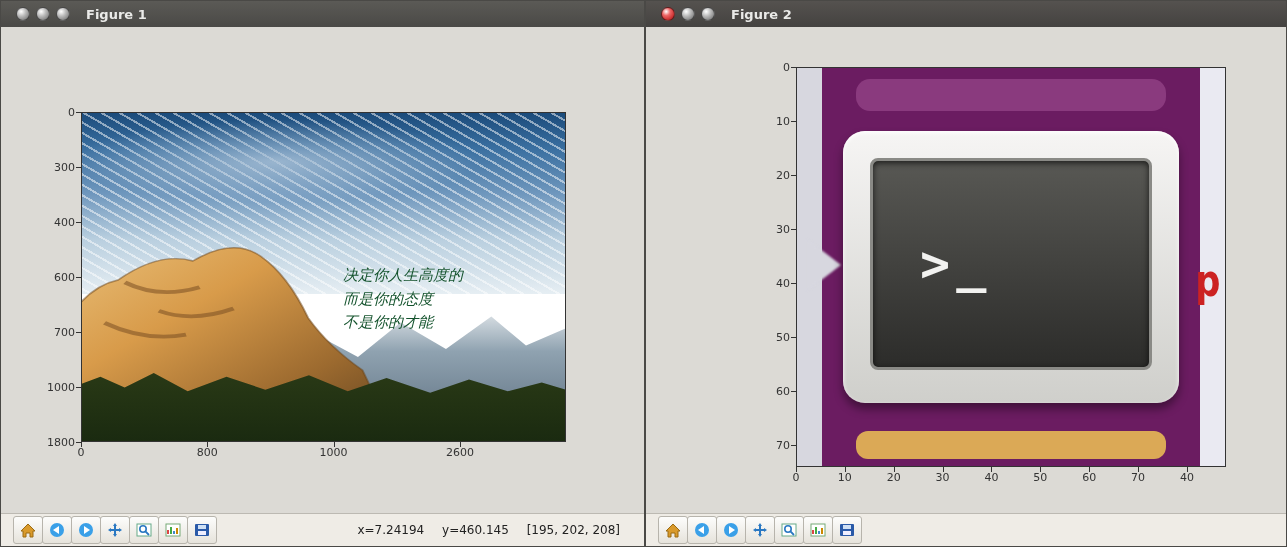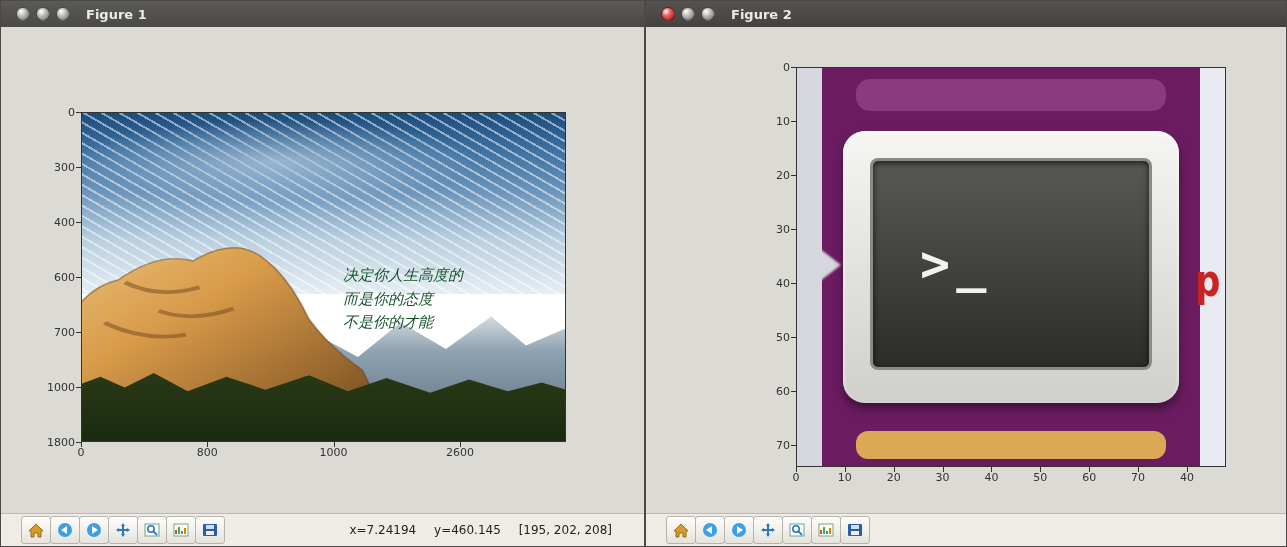--- a/index.html
+++ b/index.html
@@ -56,21 +56,21 @@
   .termscreen{position:absolute;left:8%;top:10%;right:8%;bottom:12%;
     background:linear-gradient(#585854,#2c2c2a);border-radius:8px;
     border:3px solid #8a8a86;box-shadow:inset 0 2px 6px rgba(0,0,0,.7);
     display:flex;align-items:center;padding-left:14%;box-sizing:border-box;}
   .prompt{color:#f2f2f0;font-size:50px;font-weight:bold;font-family:monospace;letter-spacing:6px;}
   .tri{position:absolute;left:2.5%;top:43%;width:0;height:0;
     border-left:34px solid #d7d7df;border-top:26px solid transparent;border-bottom:26px solid transparent;
     filter:blur(1px);}
   .pglyph{position:absolute;right:.5%;top:47%;font-size:44px;font-weight:bold;color:#c22;transform:scaleX(.8);}
   
-  .tbbar{height:32px;background:#efece6;border-top:1px solid #bcb9b2;display:flex;align-items:center;padding:0 20px;gap:0;}
+  .tbbar{height:32px;background:#efece6;border-top:1px solid #bcb9b2;display:flex;align-items:center;padding:0 12px;gap:0;}
   .tbtn{width:28px;height:26px;border:1px solid #b7b4ac;background:linear-gradient(#fdfdfc,#e6e3db);border-radius:3px;display:flex;align-items:center;justify-content:center;margin-right:-1px;cursor:pointer;}
   .tbtn svg{display:block;}
   .status{margin-left:auto;margin-right:12px;font-size:12px;color:#222;font-family:"DejaVu Sans",sans-serif;}
   .status span{margin-left:14px;}
   
   .frame{position:absolute;inset:0;border:1px solid #333;box-sizing:border-box;pointer-events:none;}
 </style>
 </head>
 <body>
 

